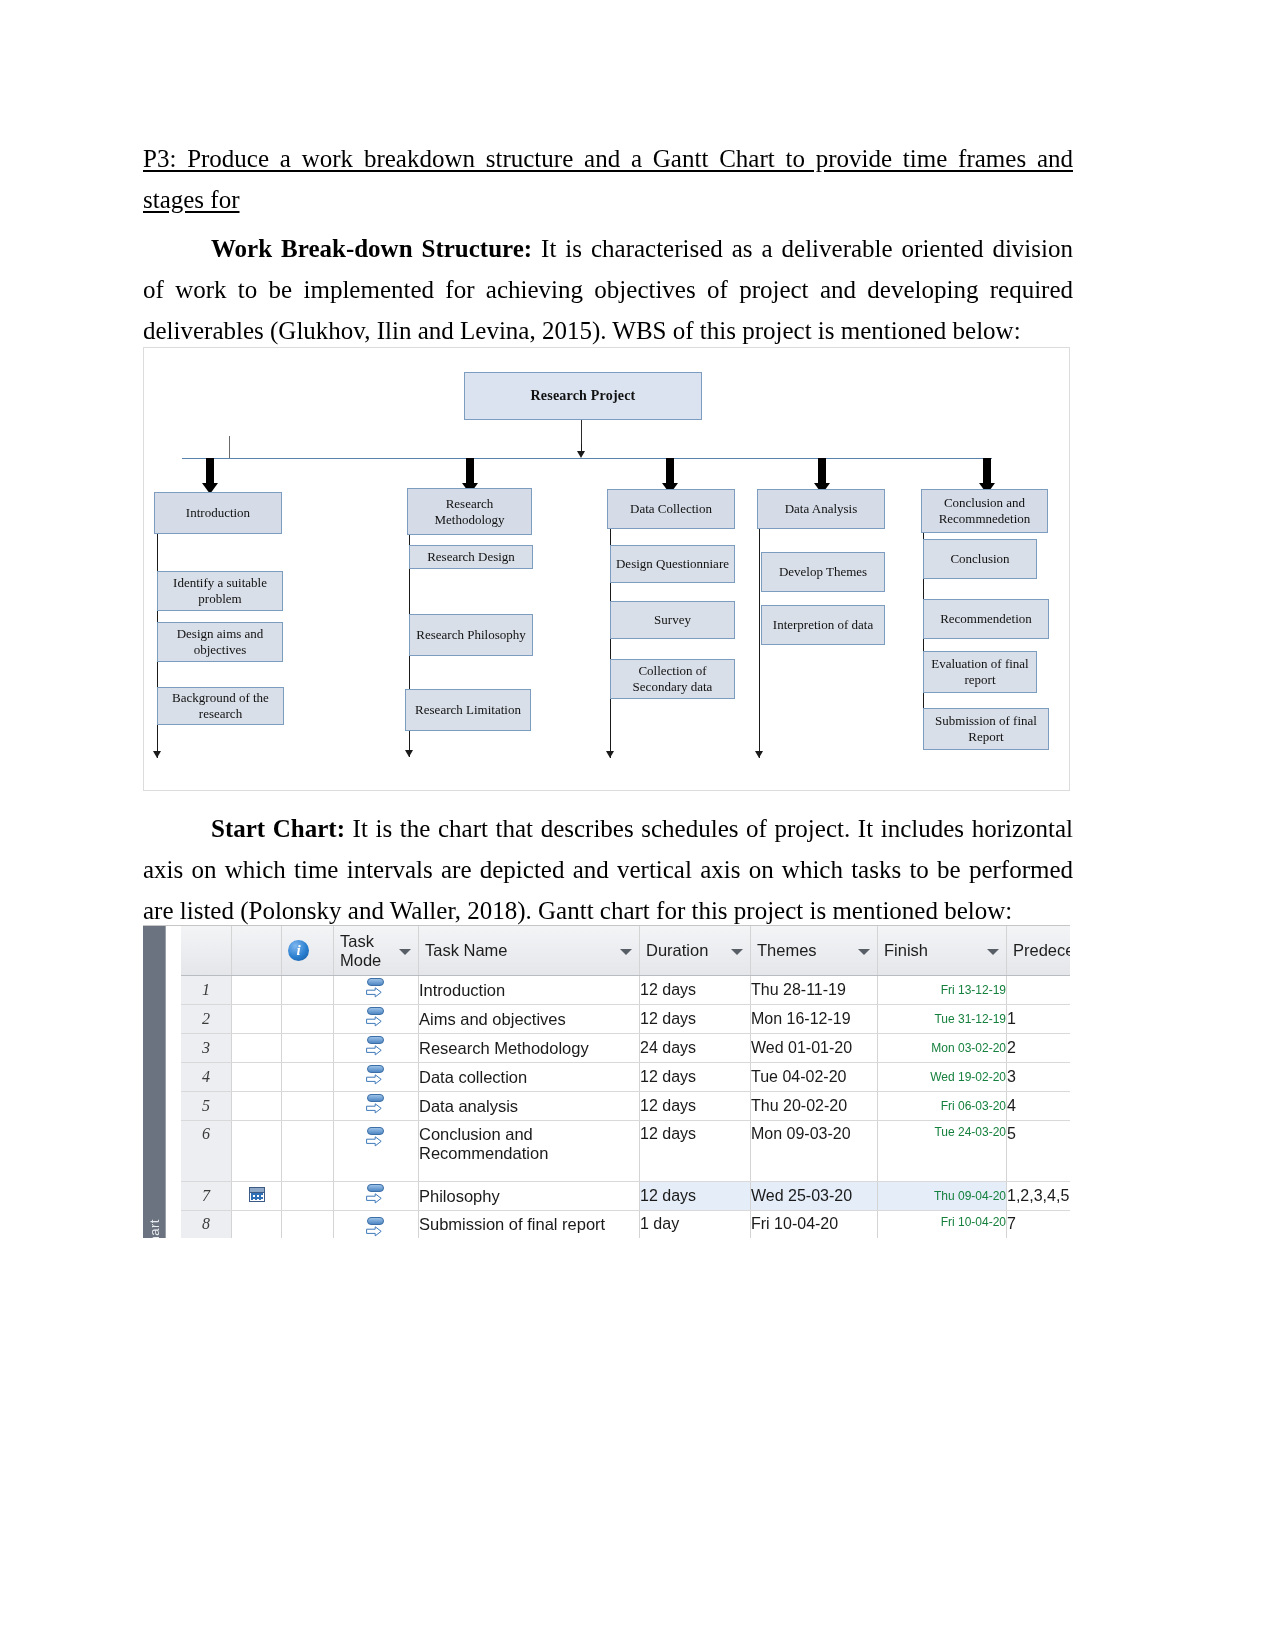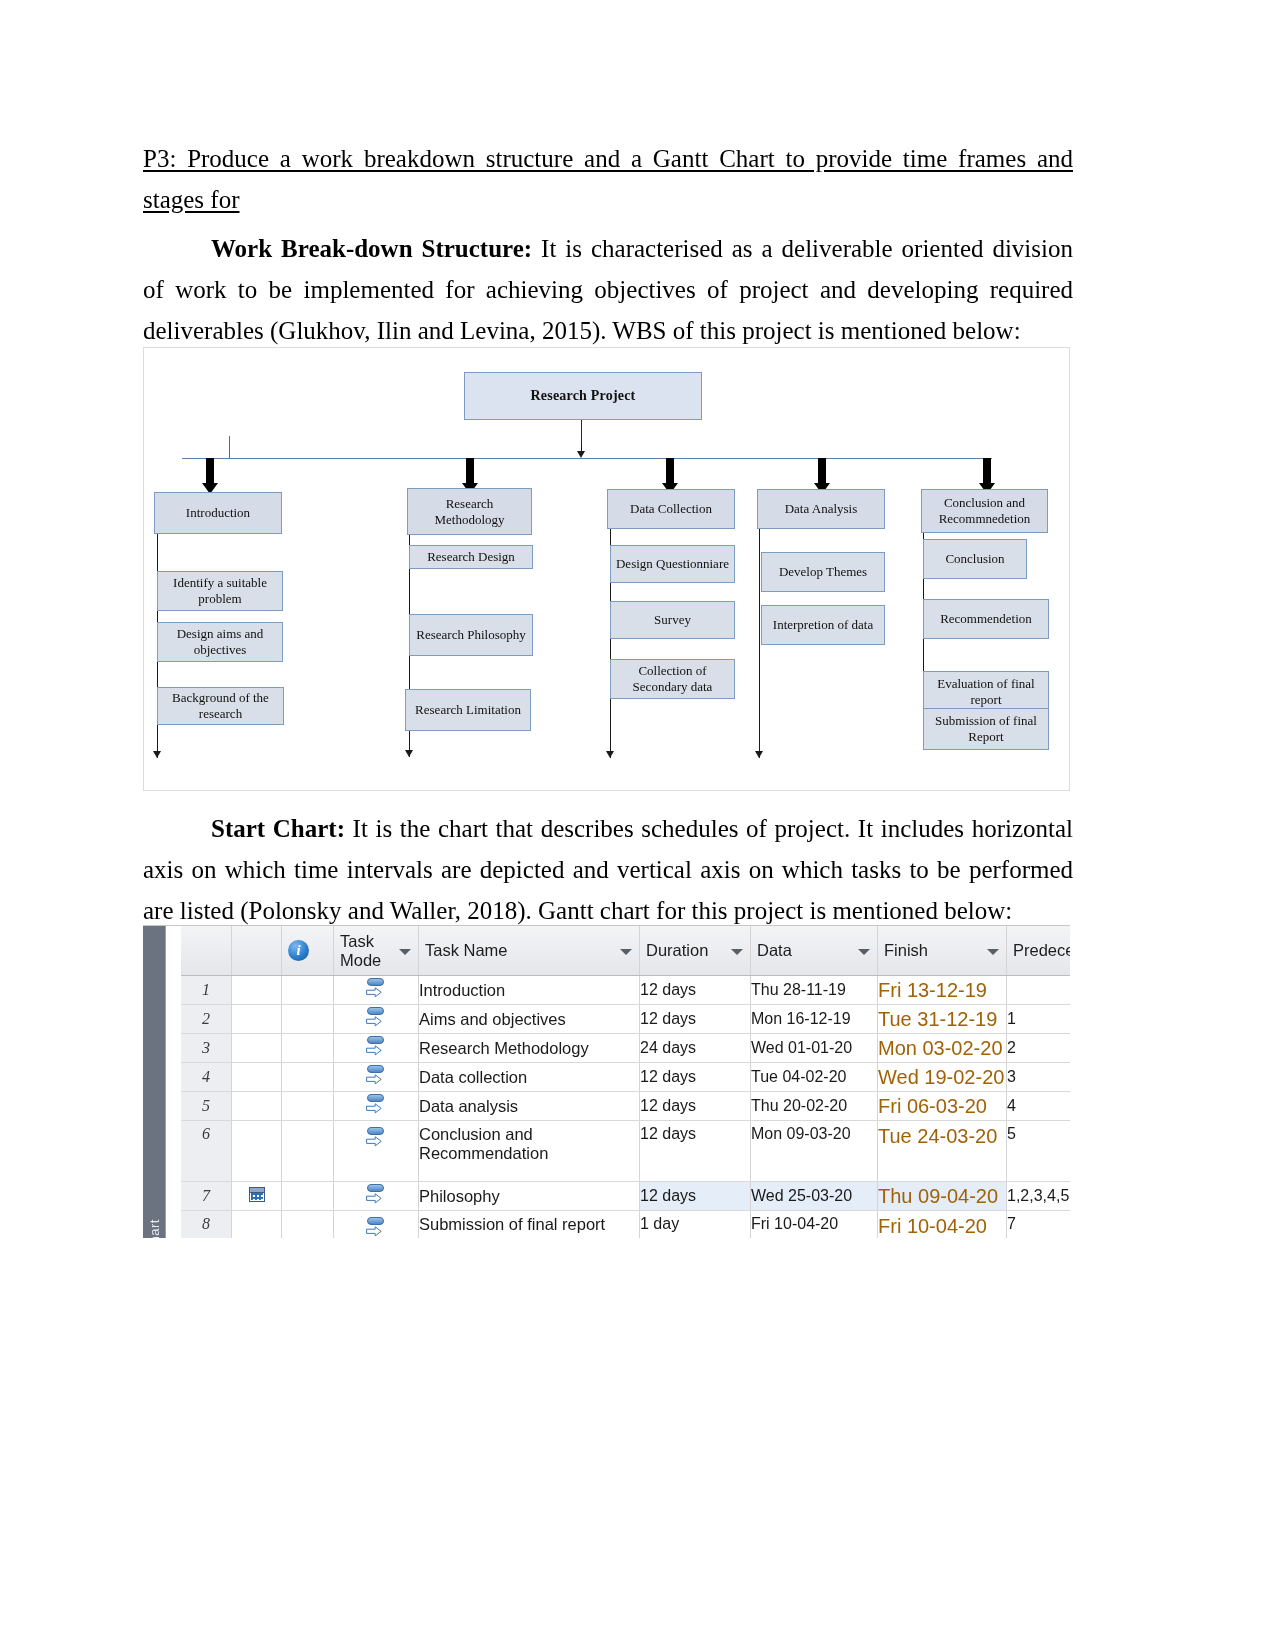--- a/index.html
+++ b/index.html
@@ -217,21 +217,21 @@
     font-size: 16px;
     color: #3a3a3a;
     border-right: 1px solid #c9ccd1;
   }
   td.c-ind { background: #fff; text-align: center; }
   td.c-info { background: #fff; text-align: center; }
   td.c-mode { background: #fff; text-align: center; }
   td.c-name { padding-left: 10px; font-size: 16.5px; color: #1a1a1a; }
   td.c-dur  { padding-left: 6px; font-size: 16px; color: #1a1a1a; }
   td.c-start{ padding-left: 6px; font-size: 16px; color: #1a1a1a; }
-  td.c-fin  { padding-left: 6px; font-size: 20px; color: #a16207; }
+  td.c-fin  { padding-left: 6px; font-size: 12px; color: #15803d; text-align: right; }
   td.c-pred { padding-left: 6px; font-size: 16px; color: #1a1a1a; border-right: none;}
   tr.r1 td { height: 28px; }
   tr.r2 td { height: 56px; vertical-align: top; padding-top: 4px; }
   tr.r2 td.c-id { vertical-align: top; padding-top: 4px; }
   tr.sel td.c-dur, tr.sel td.c-start, tr.sel td.c-fin { background: #e4edf8; }
   tr.sel td.c-name { background: #fff; }
 
   
   .info-icon {
     display: inline-block;
@@ -381,23 +381,23 @@
       </div>
       <div class="node lvl2" style="left:617px; top:204px; width:124px; height:40px;">Develop Themes</div>
       <div class="node lvl2" style="left:617px; top:257px; width:124px; height:40px;">Interpretion of data</div>
 
       <div class="fatarrow" style="left:835px; top:110px; height:36px;">
         <div class="shaft" style="height:25px;"></div>
         <div class="head" style="top:25px;"></div>
       </div>
       <div class="node lvl1" style="left:777px; top:141px; width:127px; height:44px;">Conclusion and Recommnedetion</div>
       <div class="vline" style="left:779px; top:185px; height:212px;"></div>
-      <div class="node lvl2" style="left:779px; top:191px; width:104px; height:40px;">Conclusion</div>
+      <div class="node lvl2" style="left:779px; top:191px; width:114px; height:40px;">Conclusion</div>
       <div class="node lvl2" style="left:779px; top:251px; width:126px; height:40px;">Recommendetion</div>
-      <div class="node lvl2" style="left:779px; top:323px; width:126px; height:42px;">Evaluation of final report</div>
+      <div class="node lvl2" style="left:779px; top:303px; width:114px; height:42px;">Evaluation of final report</div>
       <div class="node lvl2" style="left:779px; top:360px; width:126px; height:42px;">Submission of final Report</div>
 
     </div>
   </div>
 
   <div class="doc-body" style="top:802px;">
     <p class="para tight">
       <b>Start Chart:</b><span> It is the chart that describes schedules of project. It includes horizontal axis on which time intervals are depicted and vertical axis on which tasks to be performed are listed (Polonsky and Waller, 2018). Gantt chart for this project is mentioned below:</span>
     </p>
   </div>
@@ -422,21 +422,21 @@
             </th>
             <th class="c-name">
               <span class="hdr-txt">Task Name</span>
               <span class="caret"></span>
             </th>
             <th class="c-dur">
               <span class="hdr-txt">Duration</span>
               <span class="caret"></span>
             </th>
             <th class="c-start">
-              <span class="hdr-txt">Data</span>
+              <span class="hdr-txt">Themes</span>
               <span class="caret"></span>
             </th>
             <th class="c-fin">
               <span class="hdr-txt">Finish</span>
               <span class="caret"></span>
             </th>
             <th class="c-pred">
               <span class="hdr-txt">Predecessors</span>
               
             </th>

